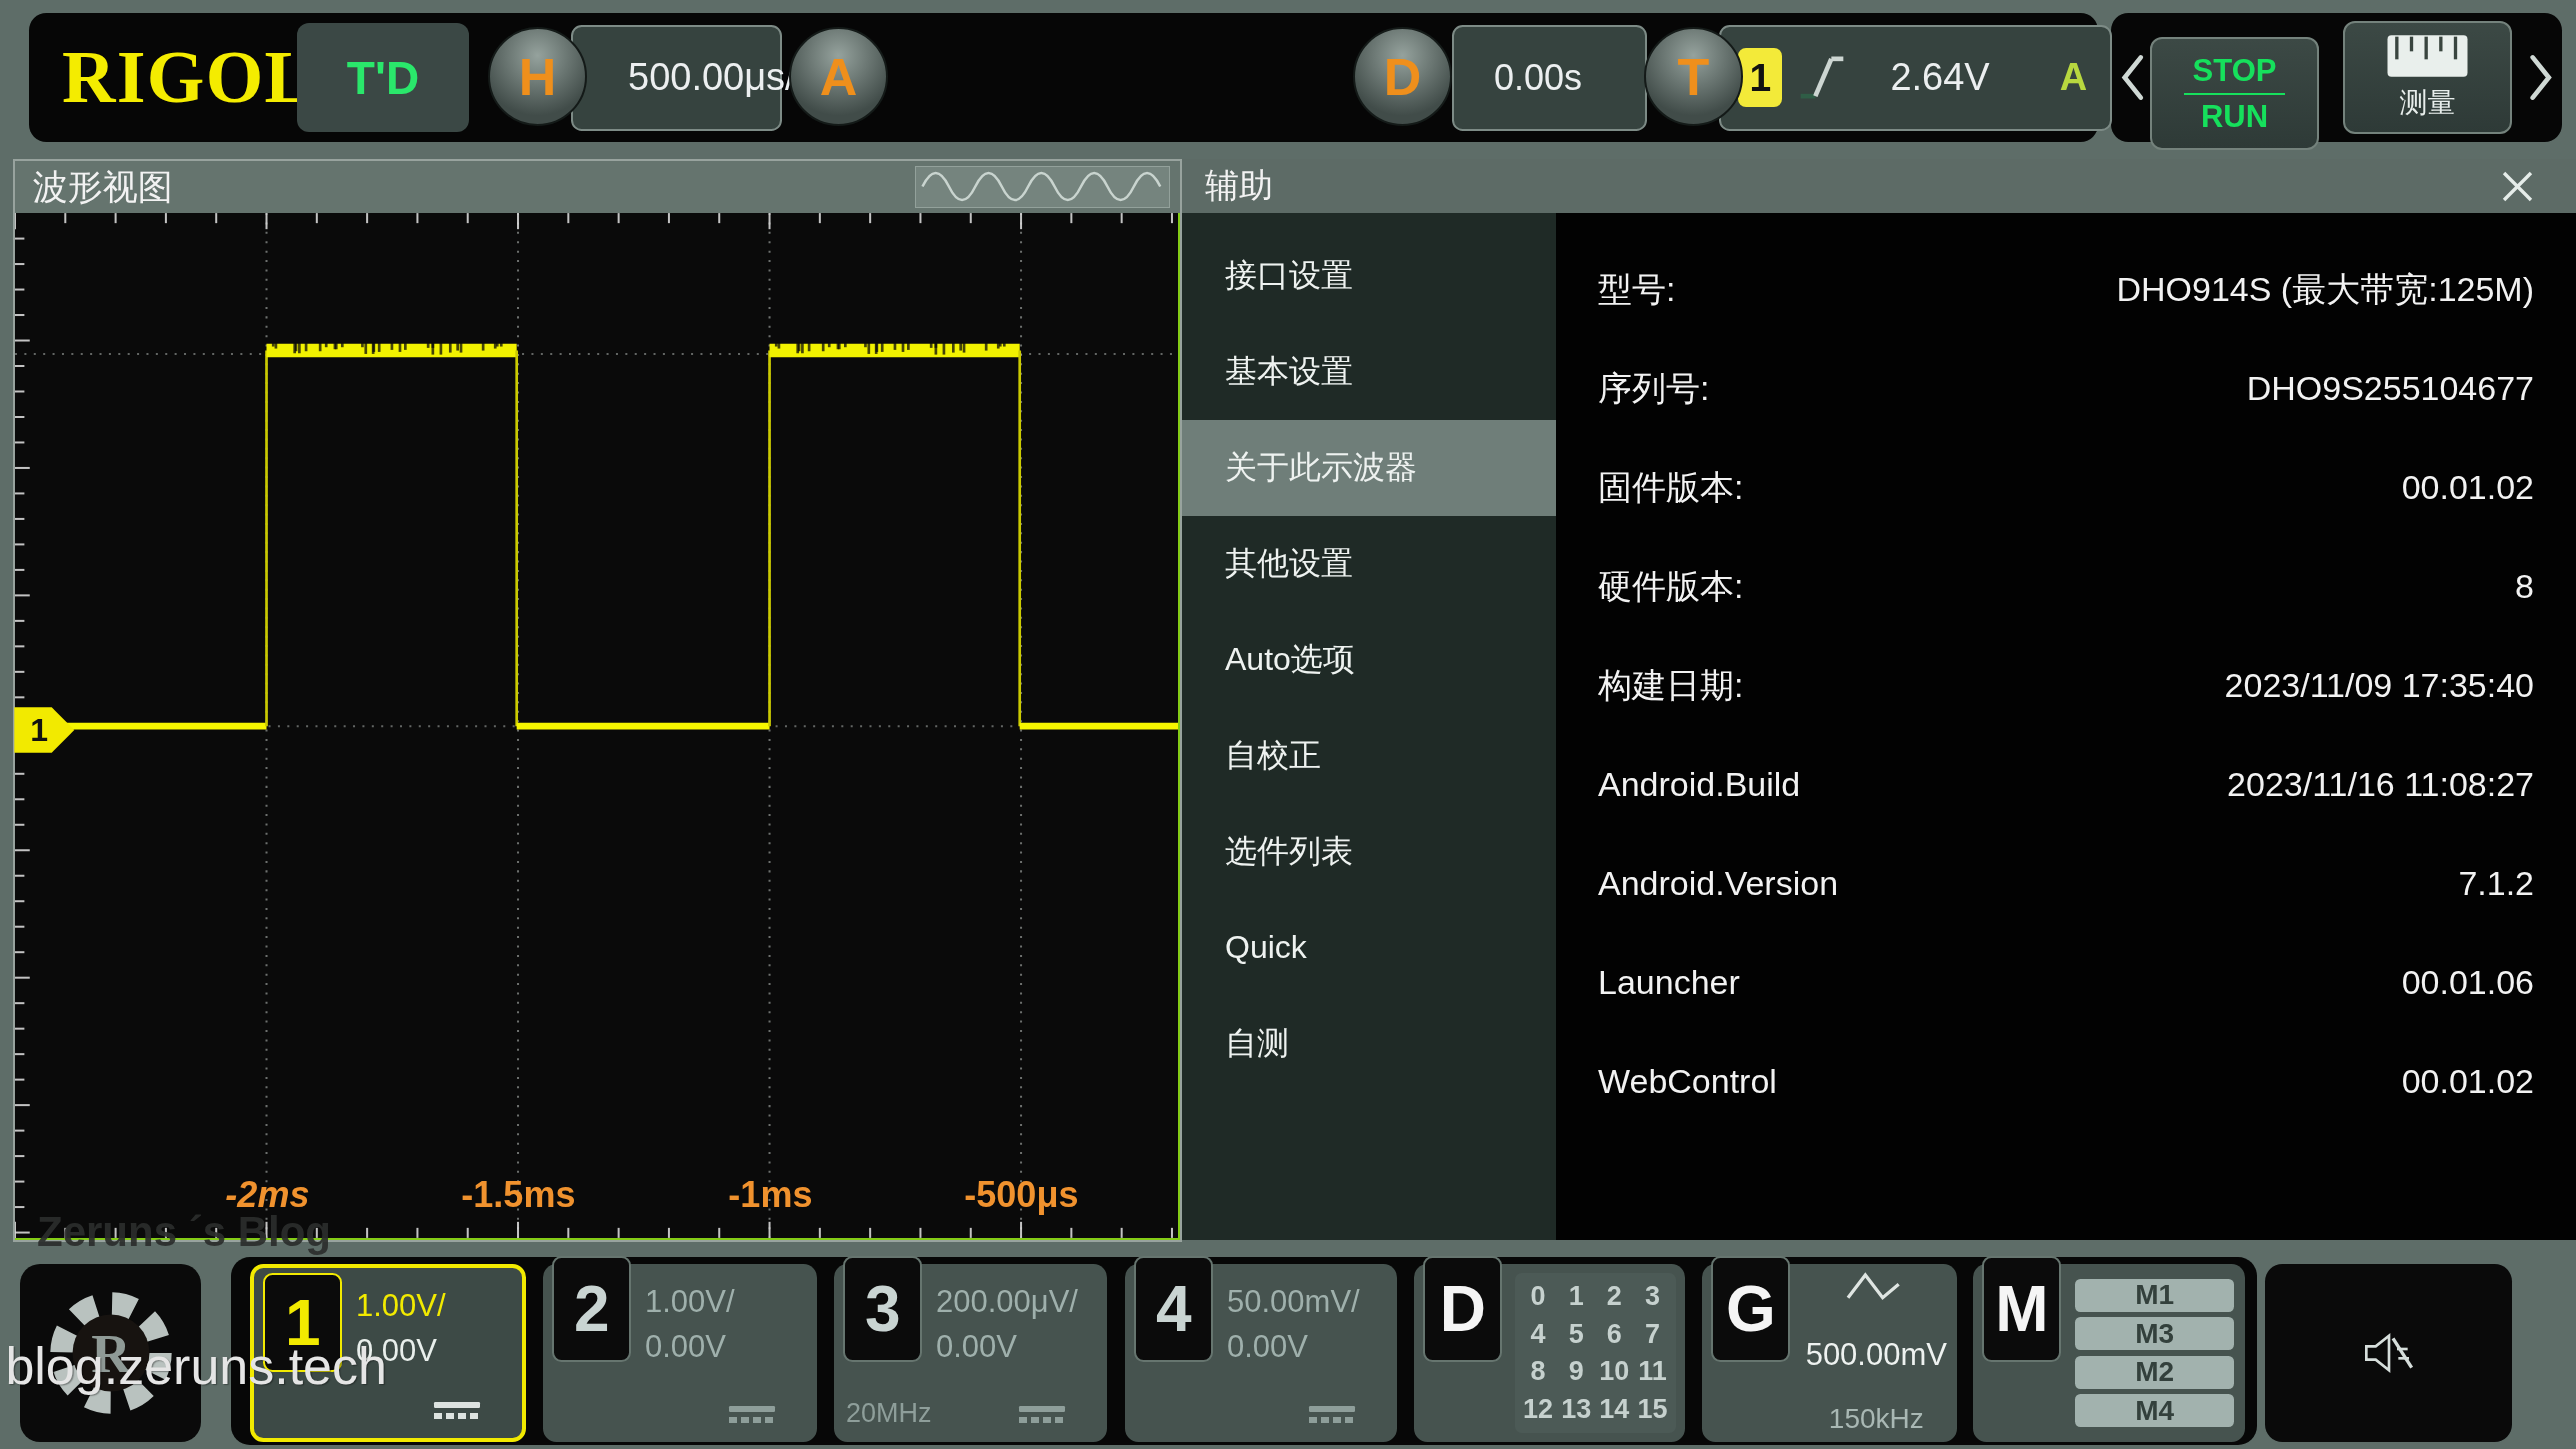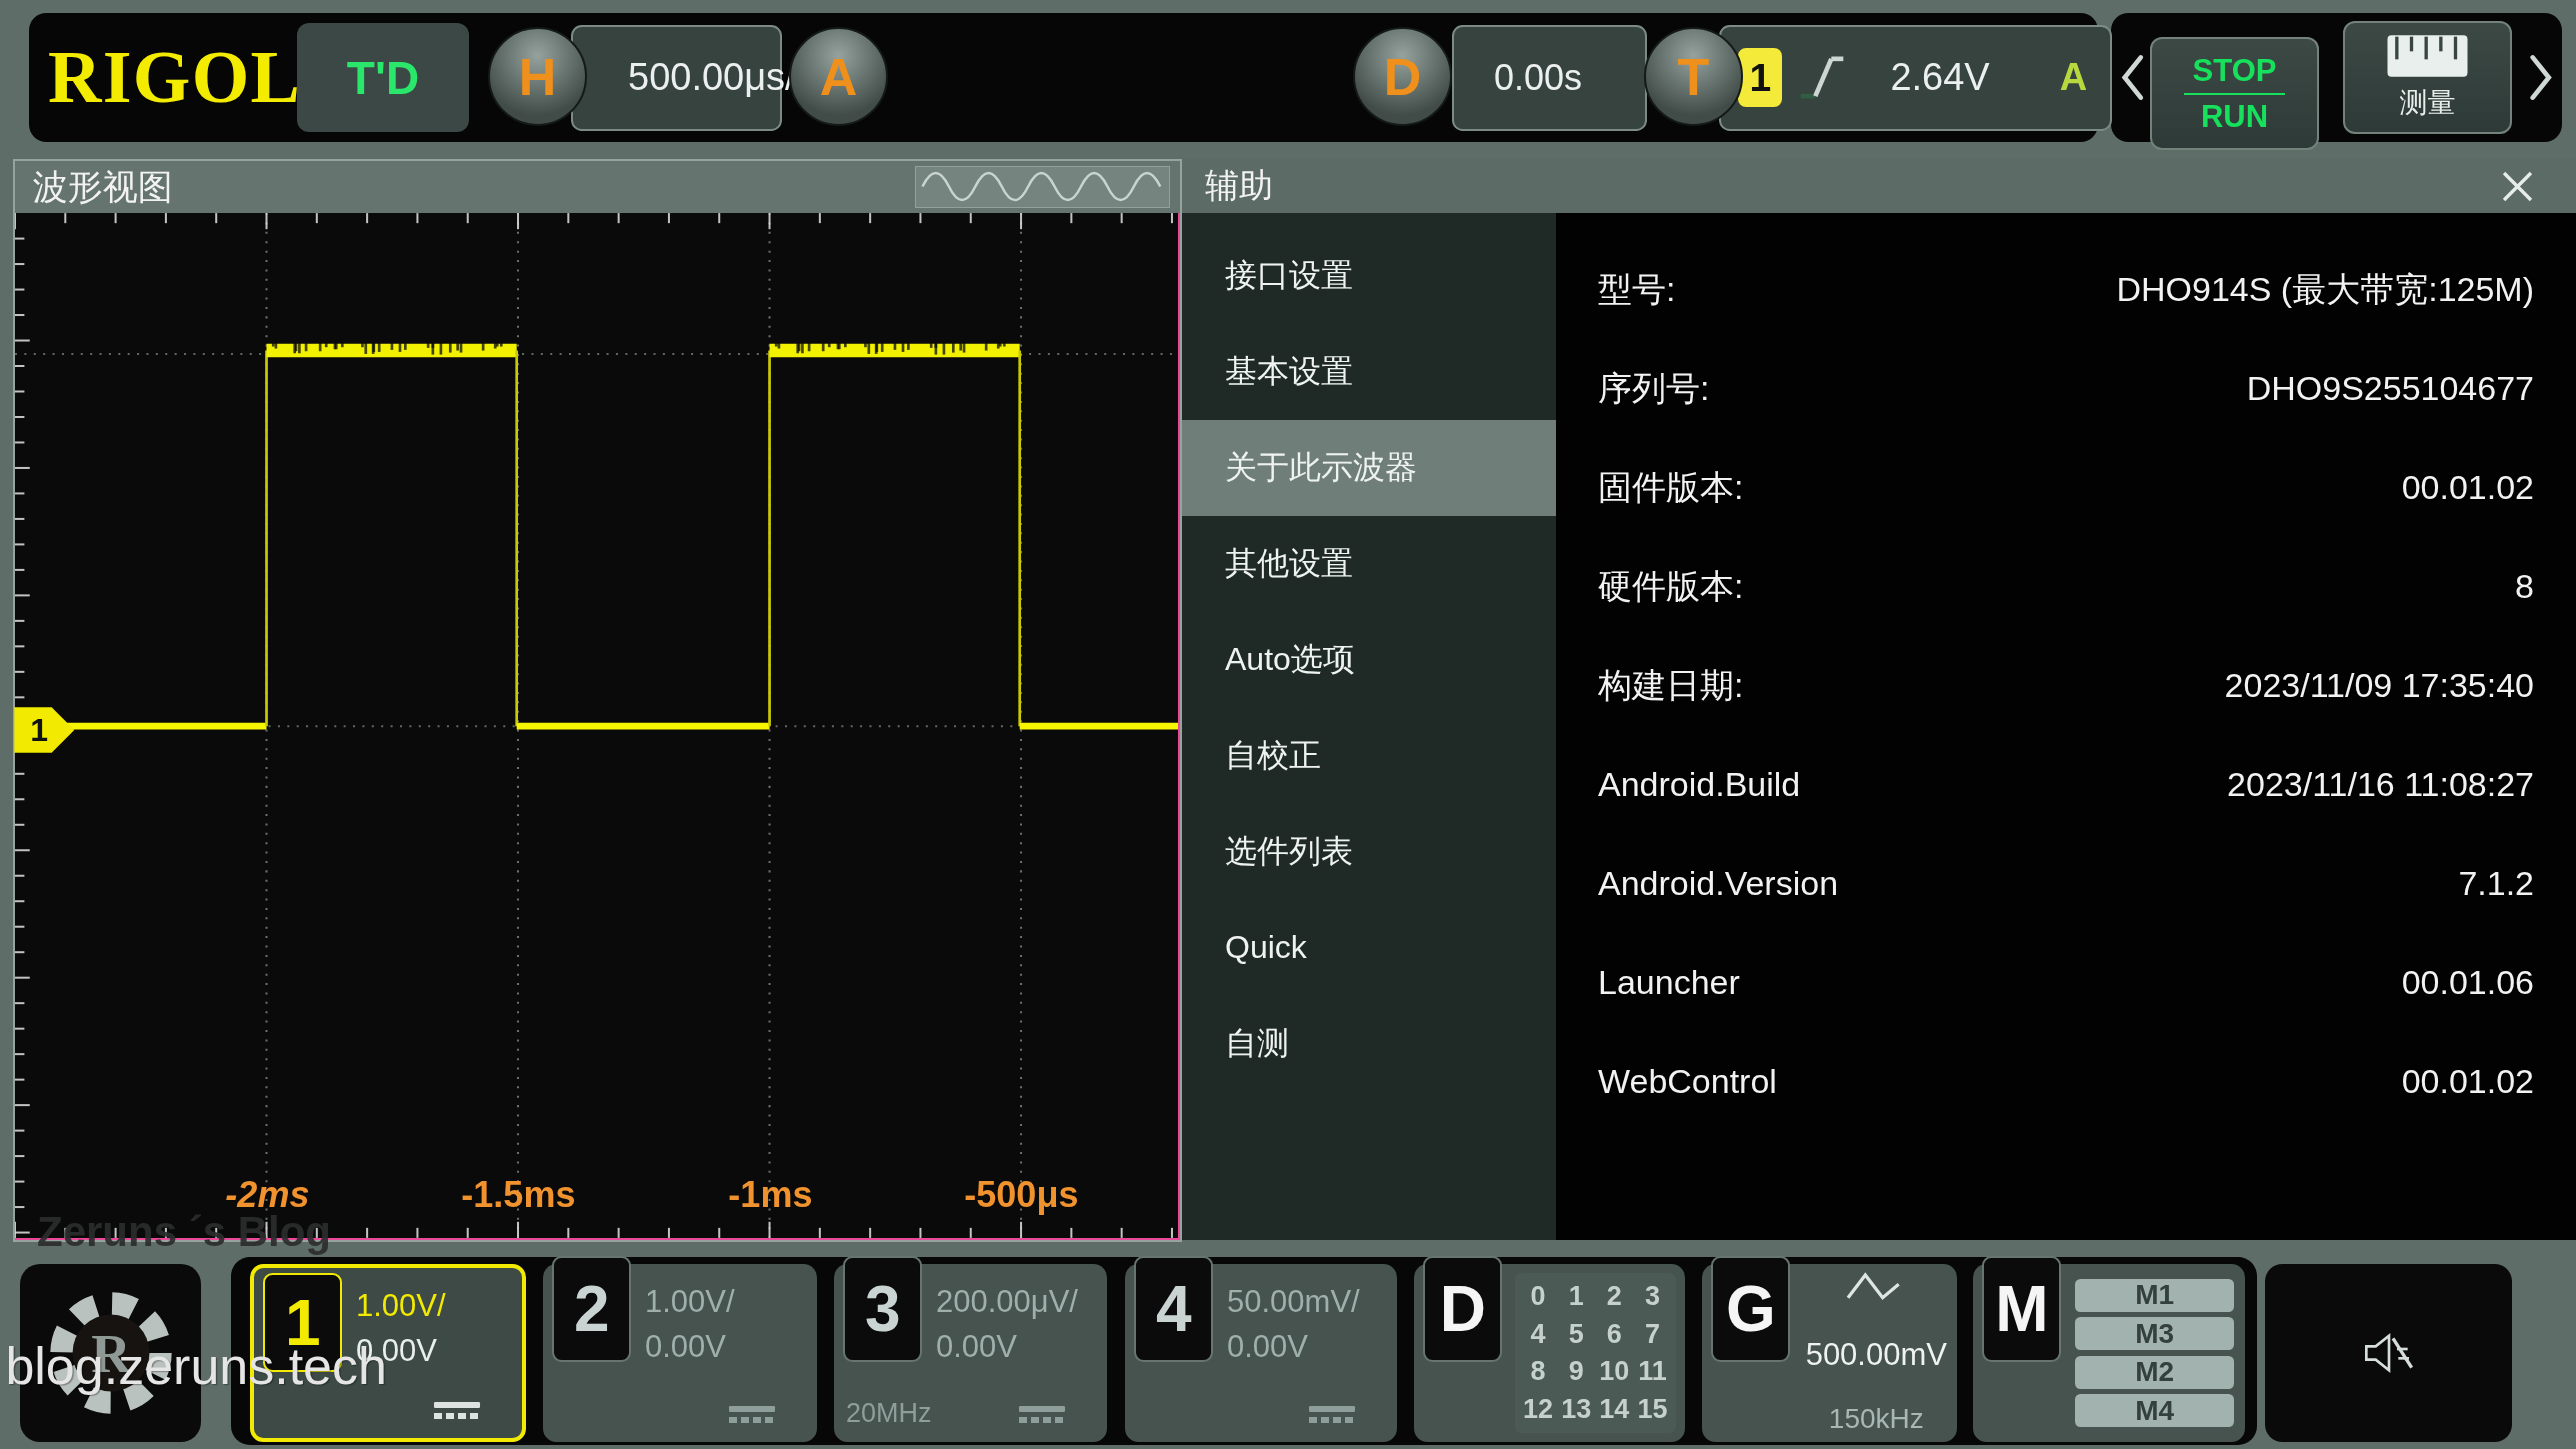--- a/index.html
+++ b/index.html
@@ -6,21 +6,21 @@
   html,body { background:#39433f; }
   #screen {
     position:relative; width:2576px; height:1449px; overflow:hidden;
     background:#5e6d68; font-family:"Liberation Sans", sans-serif;
   }
   
   .topbar { position:absolute; left:29px; top:13.4px; width:2069px; height:129px;
     background:#060606; border-radius:17.4px; }
   .rightbar { position:absolute; left:2111px; top:13.4px; width:451px; height:129px;
     background:#060606; border-radius:17.4px; }
-  .brand { position:absolute; left:19px; top:0; height:129px; line-height:129px;
+  .brand { position:absolute; left:33px; top:0; height:129px; line-height:129px;
     font-family:"Liberation Serif", serif; font-weight:bold; font-size:74px;
     color:#f4ec00; letter-spacing:1.3px; }
   .td-btn { position:absolute; left:268px; top:10px; width:172px; height:109px;
     background:#3b4845; border-radius:12px; display:flex; align-items:center; justify-content:center;
     font-size:46px; font-weight:bold; color:#2ae76b; }
   .knob { position:absolute; top:14px; width:99px; height:99px; border-radius:50%;
     background:radial-gradient(circle at 50% 28%, #95a29d, #414c49 72%);
     border:2.7px solid #141a18; display:flex; align-items:center; justify-content:center;
     font-size:52px; font-weight:bold; color:#ef8f1c; z-index:2; }
   .tb-card { position:absolute; top:11.4px; height:106px; background:#36433f;
@@ -45,21 +45,21 @@
     background:linear-gradient(#3c4945,#2e3a37); border:2px solid #74827c; border-radius:12px;
     display:flex; flex-direction:column; align-items:center; justify-content:center; gap:4px;margin-top:16px; }
   .run-btn .txt { font-size:31px; font-weight:bold; color:#16e05c; }
   .run-div { width:101px; height:2.7px; background:#16e05c; }
   .meas-btn { position:absolute; left:232px; top:8px; width:169px; height:113px;
     background:linear-gradient(#3c4945,#2e3a37); border:2px solid #74827c; border-radius:12px;
     display:flex; flex-direction:column; align-items:center; justify-content:center; gap:6.7px; }
   .meas-btn .txt { font-size:28px; color:#e8eeec; }
   
   .wave-panel { position:absolute; left:13.4px; top:159px; width:1169px; height:1083px;
-    border:2.7px solid #98a39e; background:#ec4899; }
+    border:2.7px solid #98a39e; background:#84cc16; }
   .wave-header { position:relative; width:100%; height:52px; background:#65746e;
     display:flex; align-items:center; }
   .wave-title { font-size:35px; color:#f2f2f2; padding-left:17.4px; }
   .sine-box { position:absolute; right:10.7px; top:5.4px; width:255px; height:42px;
     background:#75847e; border:1.3px solid #93a19b; }
   .plot { position:relative; width:1163px; height:1025px; background:#0a0a0a; }
   #plot-svg { position:absolute; left:0; top:0; }
   .vdot { stroke:#cfd6d2; stroke-width:3; stroke-dasharray:3 11; opacity:.5; }
   .hdot { stroke:#cfd6d2; stroke-width:3; stroke-dasharray:3 11; opacity:.45; }
   .wf-thick { stroke:#f6f600; stroke-width:10; }

